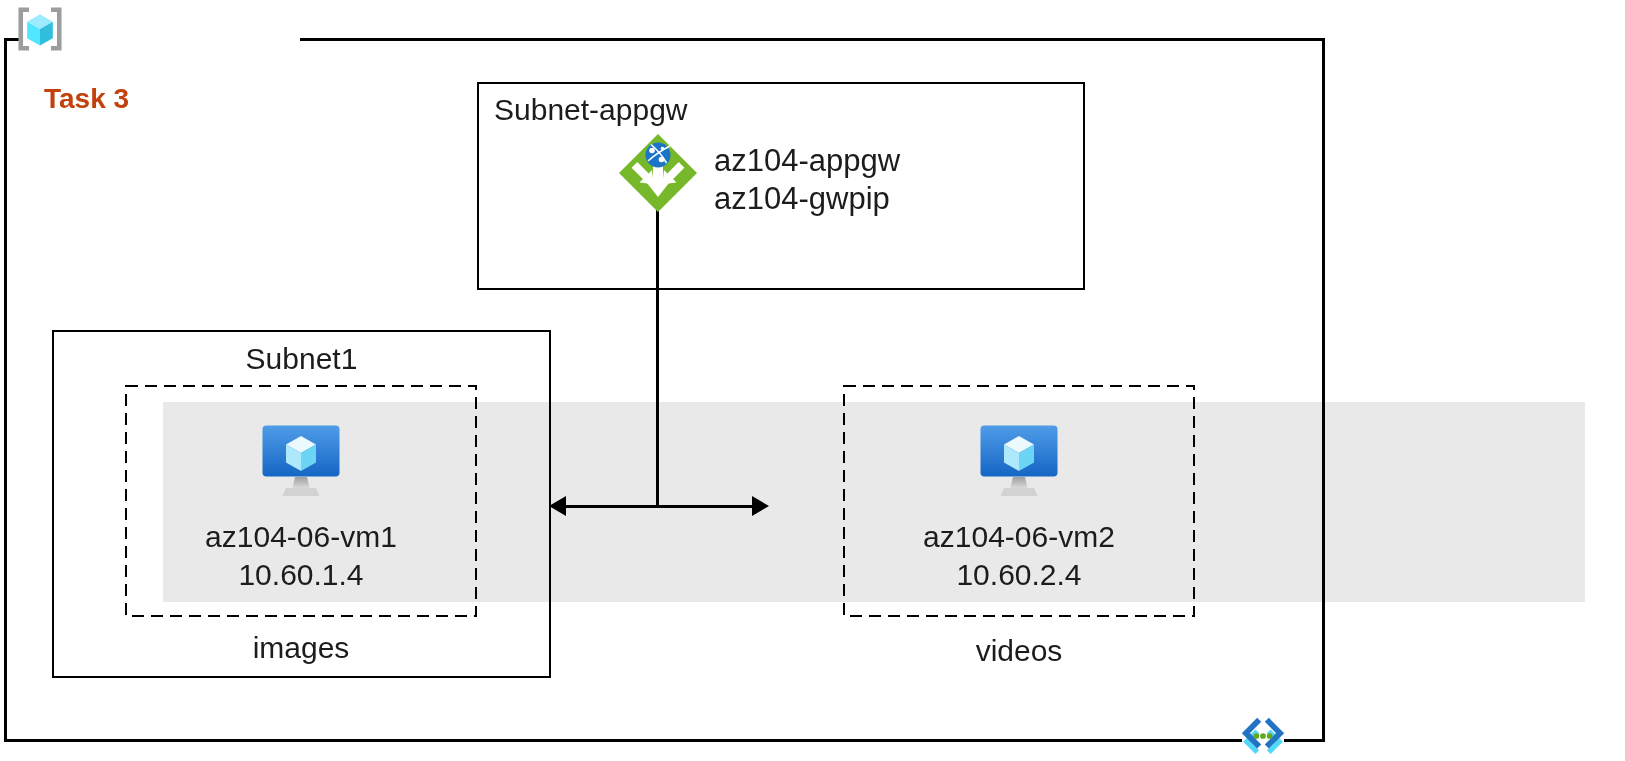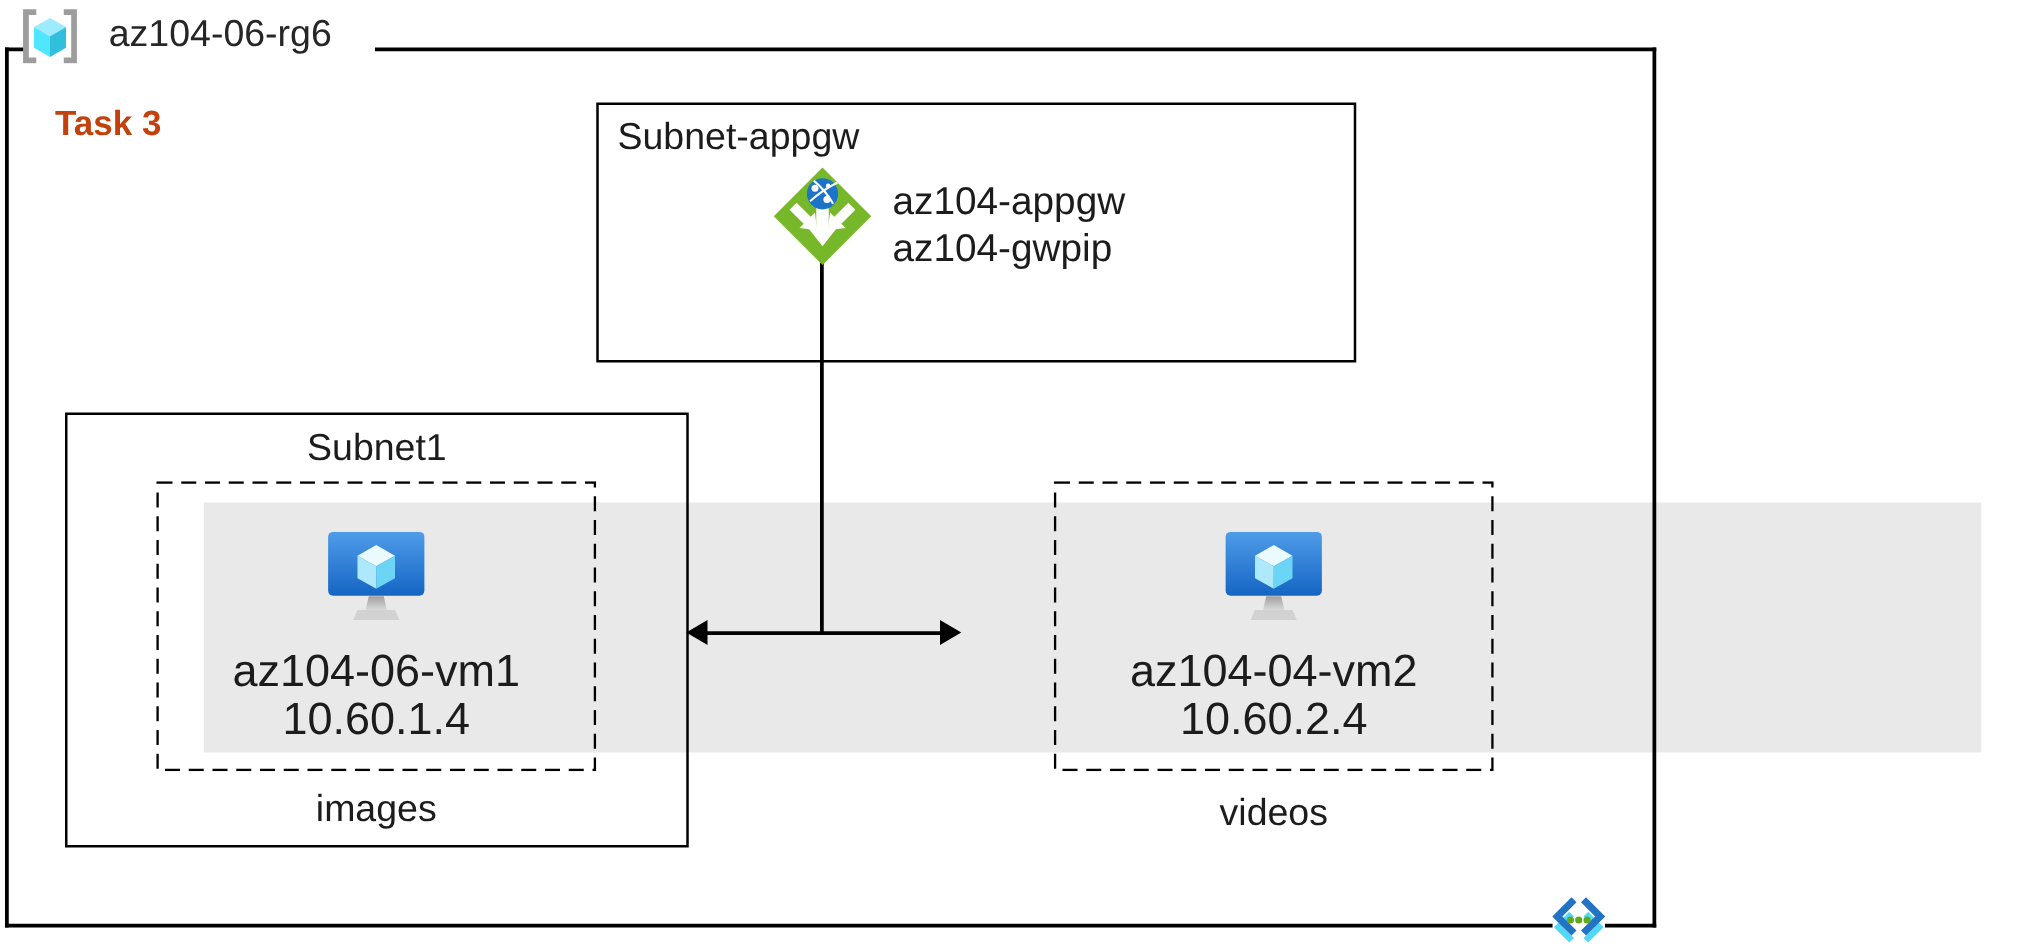--- a/index.html
+++ b/index.html
@@ -8,21 +8,21 @@
     font-family:"Liberation Sans",sans-serif;color:#1c1c1c;overflow:hidden;
   }
   .abs{position:absolute;}
   .line{position:absolute;background:#000;}
   .band{position:absolute;background:#e9e9e9;}
   .box{position:absolute;border:2px solid #000;background:transparent;box-sizing:border-box;}
   .box-title{position:absolute;top:10px;left:0;width:100%;text-align:center;font-size:30px;}
   .title-left{position:absolute;top:9px;left:15px;font-size:30px;}
   .rg-label{position:absolute;left:87px;top:11px;font-size:30px;color:#262626;}
   .task{position:absolute;left:44px;top:83px;font-size:28px;font-weight:bold;}
-  .two-line{position:absolute;text-align:center;font-size:36px;line-height:38px;}
+  .two-line{position:absolute;text-align:center;font-size:30px;line-height:38px;}
   .left-lines{position:absolute;text-align:left;font-size:31px;line-height:38px;}
   .storage{position:absolute;text-align:center;font-size:30px;}
   .backend{position:absolute;left:1330px;top:468px;width:255px;text-align:center;font-size:33px;}
   .arrowhead{position:absolute;width:0;height:0;}
   .ah-left{border-top:10px solid transparent;border-bottom:10px solid transparent;border-right:17px solid #000;}
   .ah-right{border-top:10px solid transparent;border-bottom:10px solid transparent;border-left:17px solid #000;}
 </style>
 </head>
 <body>
 
@@ -50,21 +50,20 @@
   <div class="line" style="left:4px;top:739px;width:1321px;height:3px;"></div>
 
   <svg class="abs" style="left:16px;top:7px;" width="48" height="44" viewBox="0 0 52 48">
     <path d="M14 3 H5 V45 H14" fill="none" stroke="#9d9d9d" stroke-width="5"></path>
     <path d="M38 3 H47 V45 H38" fill="none" stroke="#9d9d9d" stroke-width="5"></path>
     <polygon points="26,8 40,16 26,24 12,16" fill="#9cebff"></polygon>
     <polygon points="12,16 26,24 26,42 12,34" fill="#50e6ff"></polygon>
     <polygon points="40,16 26,24 26,42 40,34" fill="#32bedd"></polygon>
   </svg>
 
-  <div class="rg-label">az104-06-rg6</div>
 
   <div class="task" style="color:#c2410c;">Task 3</div>
 
   <div class="box" style="left:477px;top:82px;width:608px;height:208px;">
     <div class="title-left">Subnet-appgw</div>
   </div>
 
   <div class="line" style="left:656px;top:210px;width:3px;height:297px;"></div>
 
   <svg class="abs" style="left:618px;top:133px;" width="80" height="80" viewBox="0 0 80 80">
@@ -116,21 +115,21 @@
   </svg>
   <svg class="abs" style="left:979px;top:424px;" width="80" height="76" viewBox="0 0 80 76">
     <rect x="1.5" y="1.5" width="77" height="51" rx="4" fill="url(#vmScreenGrad)"></rect>
     <polygon points="40,12 55,20.5 40,29 25,20.5" fill="#eafaff"></polygon>
     <polygon points="25,20.5 40,29 40,47 25,38.5" fill="#aee9fb"></polygon>
     <polygon points="55,20.5 40,29 40,47 55,38.5" fill="#6cd4f5"></polygon>
     <polygon points="34,53 46,53 48.5,64 31.5,64" fill="url(#vmStandGrad)"></polygon>
     <polygon points="25,64 55,64 58.5,72 21.5,72" fill="#d2d2d2"></polygon>
   </svg>
   <div class="two-line" style="left:843px;top:518px;width:352px;">
-    <div>az104-04-vm2</div>
+    <div>az104-06-vm2</div>
     <div>10.60.2.4</div>
   </div>
   <div class="storage" style="left:843px;top:634px;width:352px;">videos</div>
 
 
   <svg class="abs" style="left:1236px;top:716px;" width="54" height="40" viewBox="0 0 56 42">
     <rect x="6" y="0" width="44" height="42" fill="#ffffff"></rect>
     <path d="M22 16 L11 27 L22 38" fill="none" stroke="#53d9f8" stroke-width="5.5"></path>
     <path d="M34 16 L45 27 L34 38" fill="none" stroke="#53d9f8" stroke-width="5.5"></path>
     <path d="M24 4 L10 18 L24 32" fill="none" stroke="#2373c5" stroke-width="6"></path>

